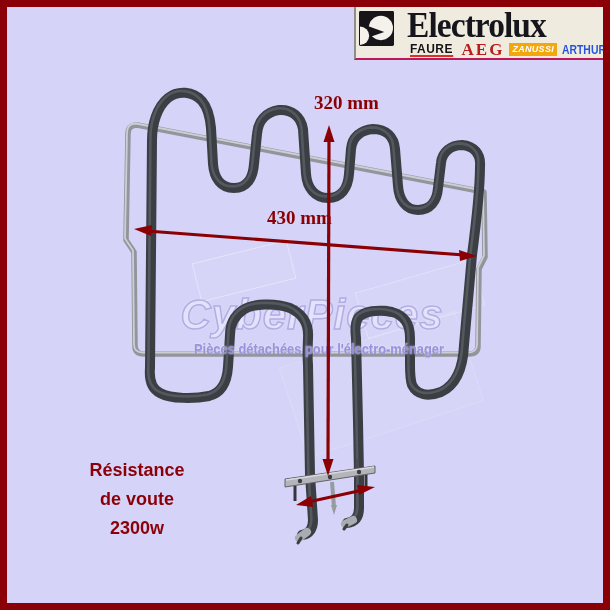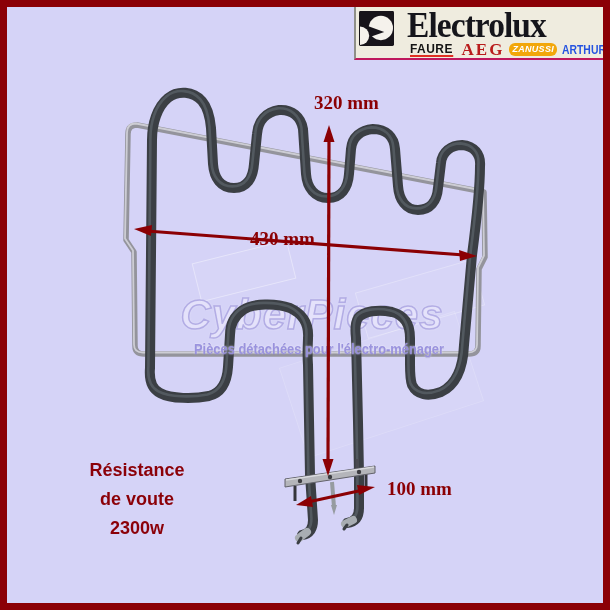--- a/index.html
+++ b/index.html
@@ -39,21 +39,21 @@
     transform:scaleX(0.92);transform-origin:center;
     z-index:5;
   }
   svg.draw{left:0;top:0;z-index:3;}
   svg.arrows{left:0;top:0;z-index:6;}
   .dim-label{
     position:absolute;z-index:7;
     color:#8b0004;font-weight:bold;font-size:19px;white-space:nowrap;font-family:Liberation Serif, serif;
   }
   .lbl-320{left:307px;top:85px;}
-  .lbl-430{left:243px;top:200px;margin-top:21px;}
+  .lbl-430{left:260px;top:200px;}
   .lbl-100{left:380px;top:471px;}
   .product-title{
     position:absolute;left:42px;top:449px;width:176px;z-index:7;
     text-align:center;color:#8b0008;font-weight:bold;
     font-size:18px;line-height:29px;
   }
   
   .logo-box{
     left:347px;top:0px;width:256px;height:53px;z-index:8;
     background:#efecdf;
@@ -73,21 +73,21 @@
     font-weight:bold;font-size:13px;color:#141414;letter-spacing:0.5px;
     border-bottom:2px solid #e03020;line-height:13px;
     transform:scaleX(0.92);transform-origin:left center;
   }
   .b-aeg{
     font-family:"Liberation Serif", serif;font-weight:bold;font-size:17px;
     color:#b91c1c;letter-spacing:2px;line-height:16px;
   }
   .b-zanussi{
     background:#f2a70a;color:#ffffff;font-weight:bold;font-style:italic;
-    font-size:9px;padding:2px 3px;line-height:9px;letter-spacing:0.3px;border-radius:6px;
+    font-size:9px;padding:2px 3px;line-height:9px;letter-spacing:0.3px;
   }
   .b-arthur{
     font-weight:bold;font-size:13px;color:#2553e0;line-height:13px;
     transform:scaleX(0.8);transform-origin:left center;
   }
 </style>
 </head>
 <body>
 
 <div class="stage">
@@ -189,21 +189,20 @@
       <g>
         <line x1="301" y1="495" x2="356" y2="483" stroke-width="3.2"></line>
         <polygon points="289,498 306,500 304,489" stroke="none"></polygon>
         <polygon points="368,480 352,488 350,478" stroke="none"></polygon>
       </g>
     </g>
   </svg>
 
   <div class="dim-label lbl-320">320 mm</div>
   <div class="dim-label lbl-430">430 mm</div>
-  <div class="dim-label lbl-100">100 mm</div>
 
   <div class="product-title">
     <div>Résistance</div>
     <div>de voute</div>
     <div>2300w</div>
   </div>
 
   <div class="abs logo-box">
     <svg class="abs el-symbol" viewBox="0 0 36 36">
       <rect x="0" y="0" width="36" height="36" rx="1.5" fill="#17141a"></rect>

